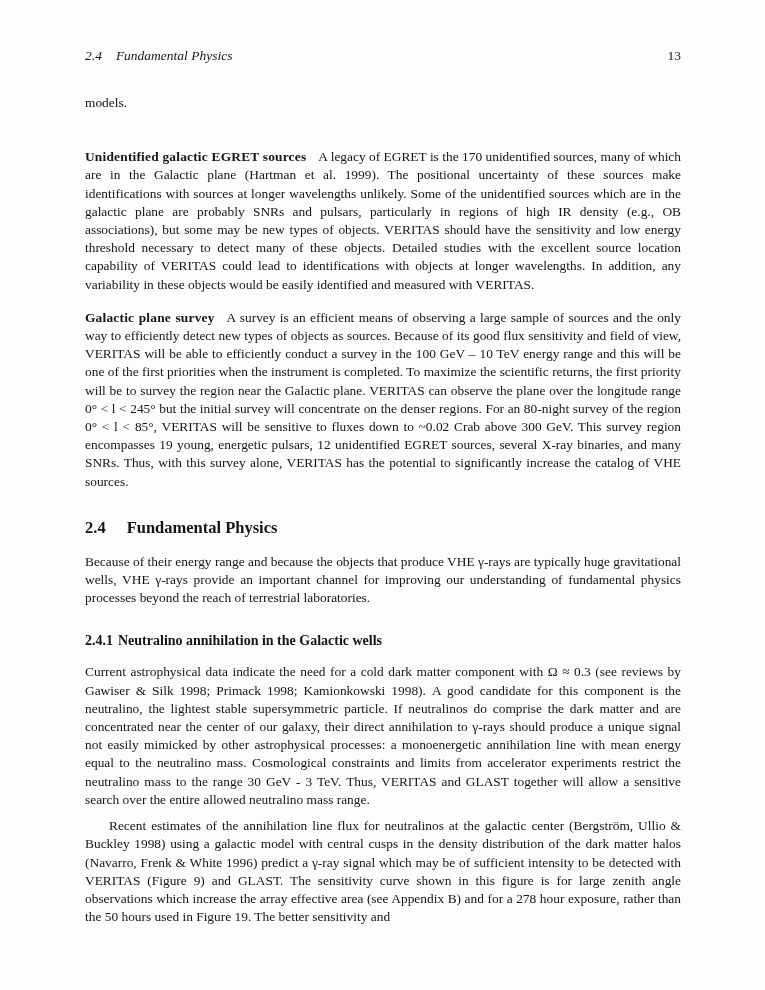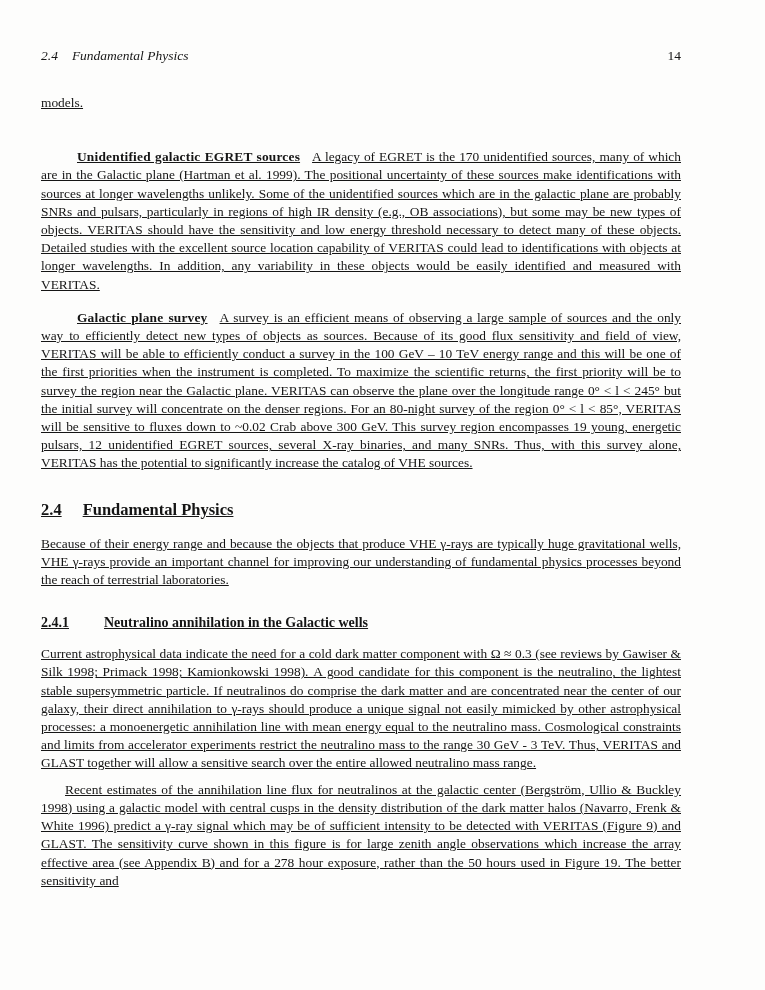--- a/index.html
+++ b/index.html
@@ -6,76 +6,74 @@
     margin: 0;
     padding: 0;
     background: #ffffff;
   }
   .page {
     position: relative;
     width: 765px;
     height: 990px;
     background: #fdfdfc;
     box-sizing: border-box;
-    padding: 48px 84px 0 41px;
+    padding: 48px 84px 0 85px;
     font-family: "Liberation Serif", "DejaVu Serif", serif;
     color: #151515;
     overflow: hidden;
   }
   .running-header {
     display: flex;
     justify-content: space-between;
     align-items: baseline;
     font-size: 13.5px;
     margin-bottom: 30px;
   }
   .rh-left { font-style: italic; }
   .rh-num { margin-right: 14px; }
   .rh-page { font-style: normal; }
   .content {
     font-size: 13.4px;
     line-height: 18.2px;
     text-align: justify;
-    text-decoration: underline;
   }
   p { margin: 0 0 15px 0; }
   p.frag { margin-bottom: 36px; text-align: left; }
   .lead {
     font-weight: bold;
     margin-right: 12px;
     letter-spacing: 0.2px;
-    margin-left: 36px;
   }
   h2.section-heading {
     font-size: 16.5px;
     line-height: 20px;
     margin: 27px 0 15px 0;
     font-weight: bold;
     text-align: left;
   }
   h2 .h-num { margin-right: 21px; }
   h3.subsection-heading {
     font-size: 14px;
     line-height: 18px;
     margin: 25px 0 13px 0;
     font-weight: bold;
     text-align: left;
   }
-  h3 .h-num { margin-right: 35px; }
+  h3 .h-num { margin-right: 5px; }
   p.tight { margin-bottom: 8px; }
   p.indent { text-indent: 24px; margin-bottom: 12px; }
 </style>
 </head>
 <body>
 
 <div class="page">
 
   <header class="running-header">
     <span class="rh-left"><span class="rh-num">2.4</span><span class="rh-title">Fundamental Physics</span></span>
-    <span class="rh-page">14</span>
+    <span class="rh-page">13</span>
   </header>
 
   <main class="content">
 
     <p class="frag">models.</p>
 
     <p class="para"><b class="lead">Unidentified galactic EGRET sources</b><span>A legacy of EGRET is the 170 unidentified sources, many of which are in the Galactic plane (Hartman et al. 1999). The positional uncertainty of these sources make identifications with sources at longer wavelengths unlikely. Some of the unidentified sources which are in the galactic plane are probably SNRs and pulsars, particularly in regions of high IR density (e.g., OB associations), but some may be new types of objects. VERITAS should have the sensitivity and low energy threshold necessary to detect many of these objects. Detailed studies with the excellent source location capability of VERITAS could lead to identifications with objects at longer wavelengths. In addition, any variability in these objects would be easily identified and measured with VERITAS.</span></p>
 
     <p class="para"><b class="lead">Galactic plane survey</b><span>A survey is an efficient means of observing a large sample of sources and the only way to efficiently detect new types of objects as sources. Because of its good flux sensitivity and field of view, VERITAS will be able to efficiently conduct a survey in the 100 GeV – 10 TeV energy range and this will be one of the first priorities when the instrument is completed. To maximize the scientific returns, the first priority will be to survey the region near the Galactic plane. VERITAS can observe the plane over the longitude range 0° &lt; l &lt; 245° but the initial survey will concentrate on the denser regions. For an 80-night survey of the region 0° &lt; l &lt; 85°, VERITAS will be sensitive to fluxes down to ~0.02 Crab above 300 GeV. This survey region encompasses 19 young, energetic pulsars, 12 unidentified EGRET sources, several X-ray binaries, and many SNRs. Thus, with this survey alone, VERITAS has the potential to significantly increase the catalog of VHE sources.</span></p>
 

